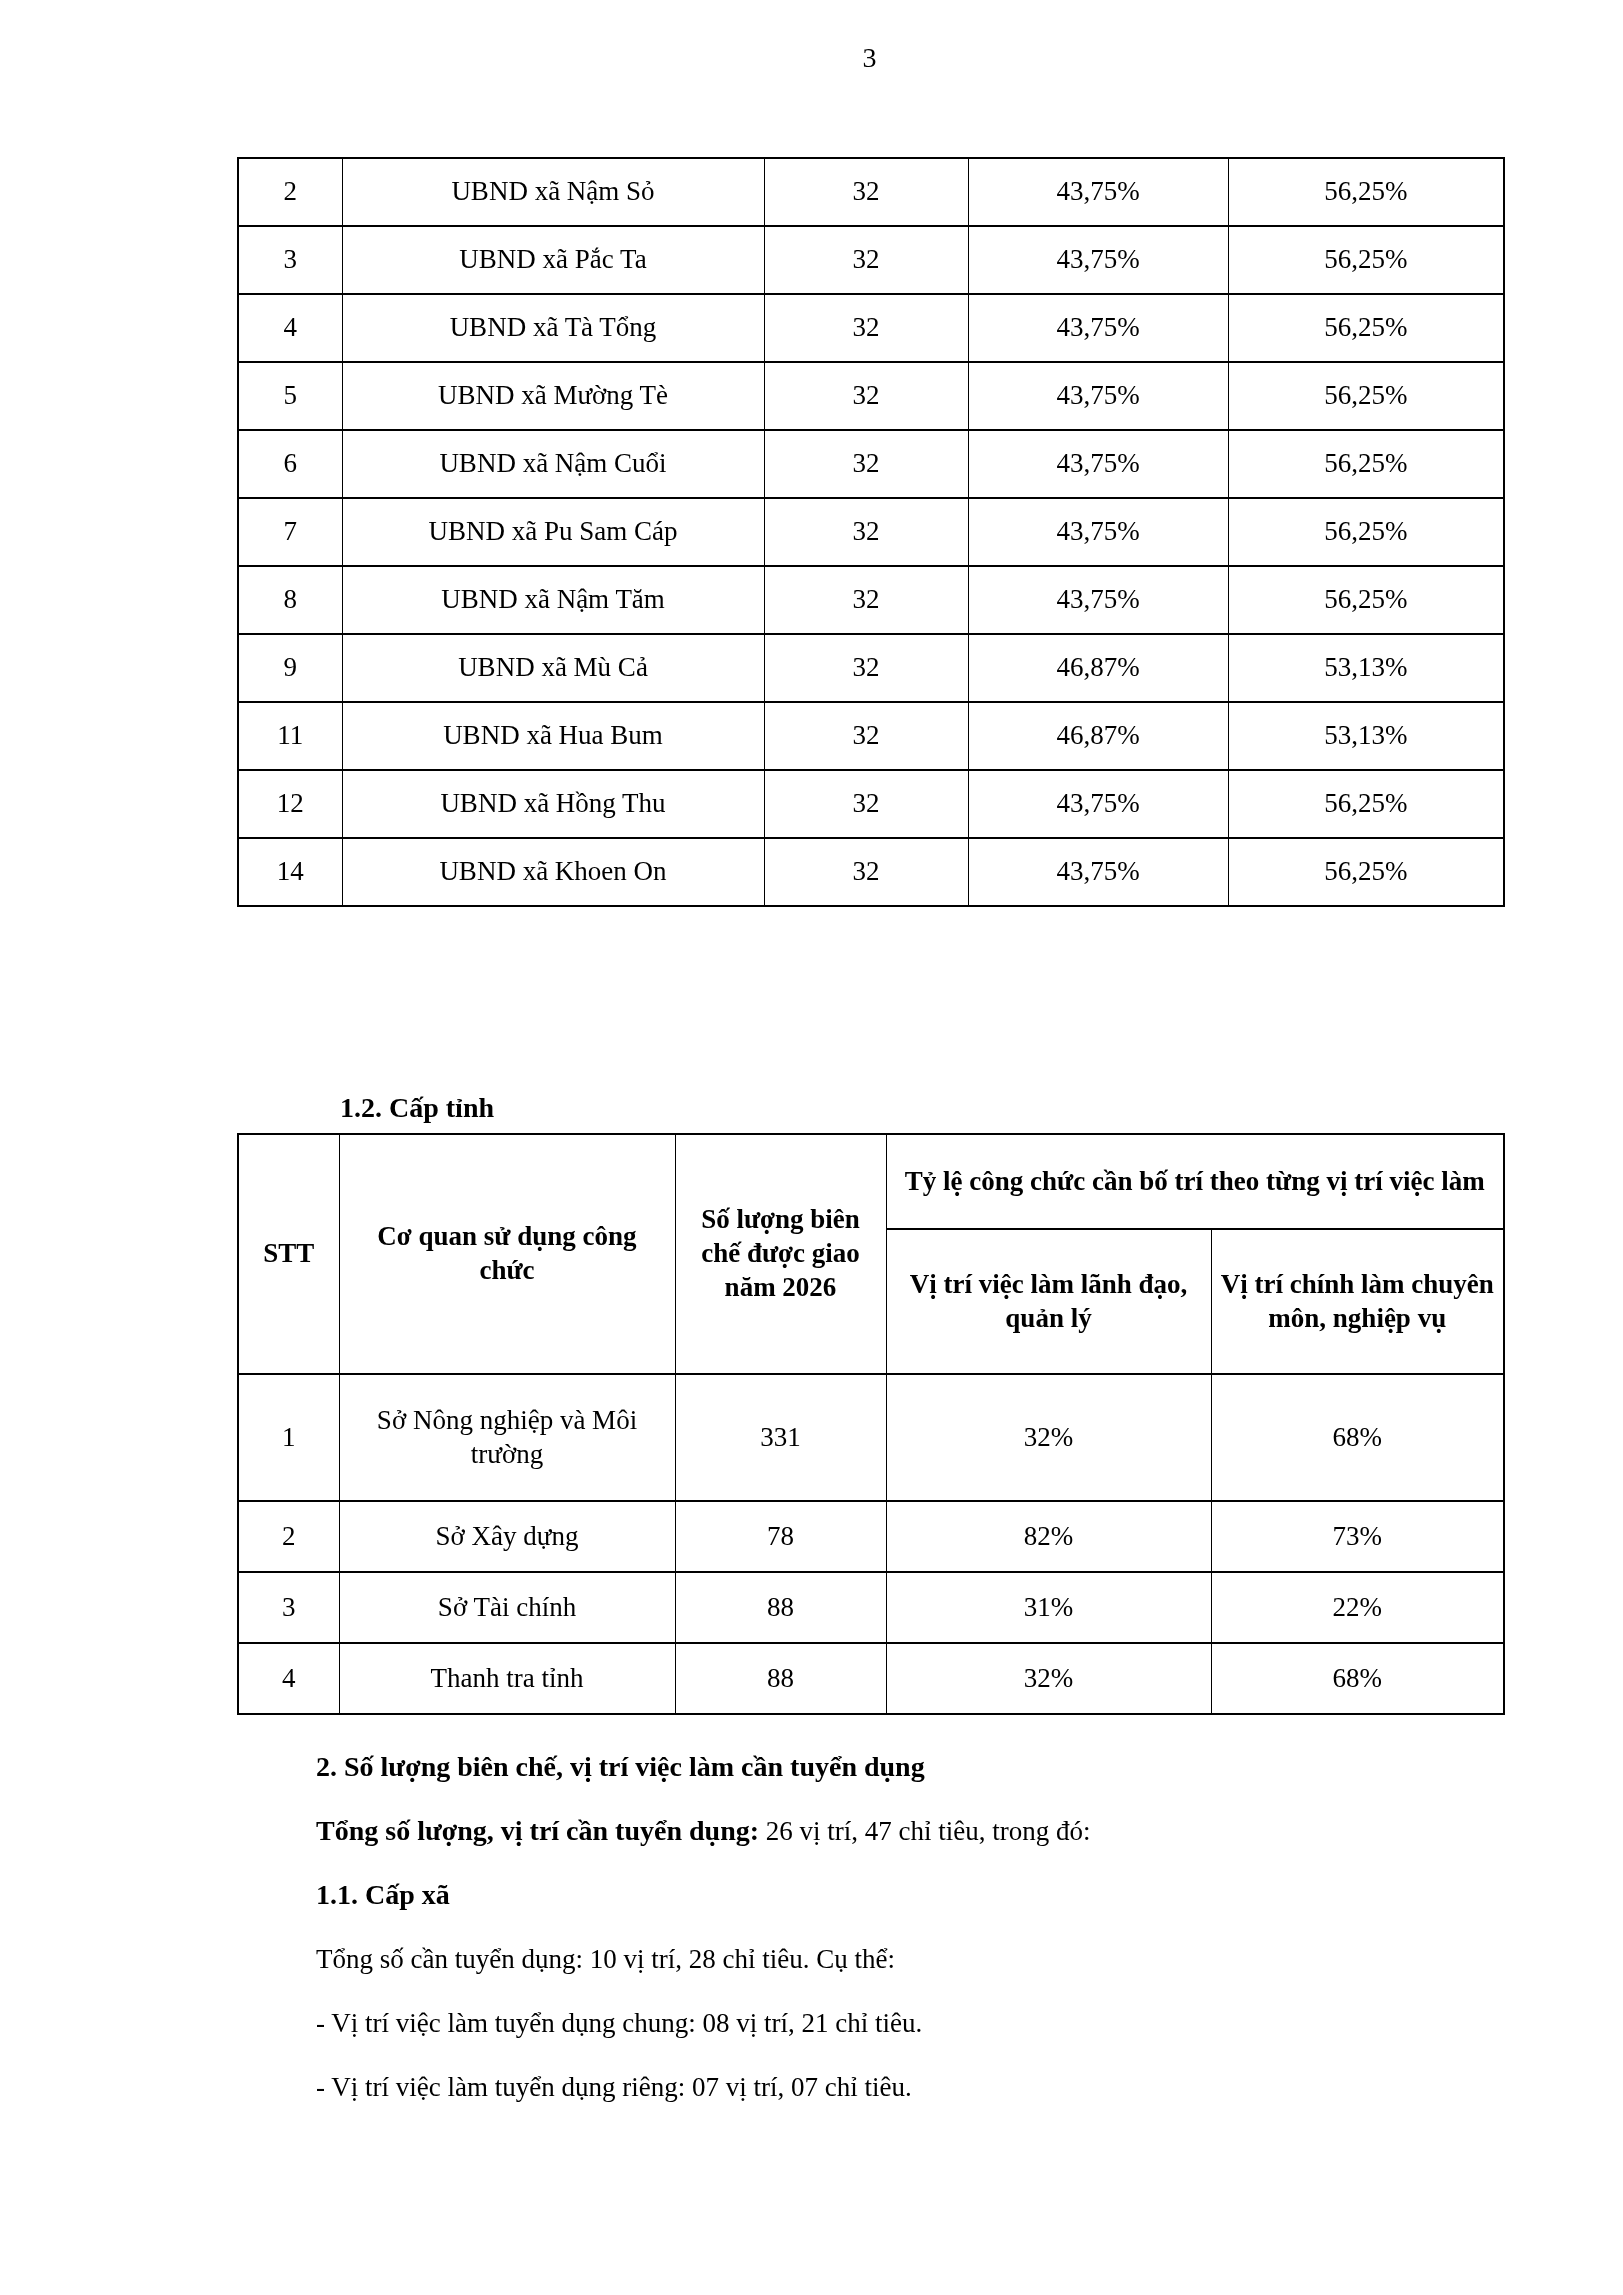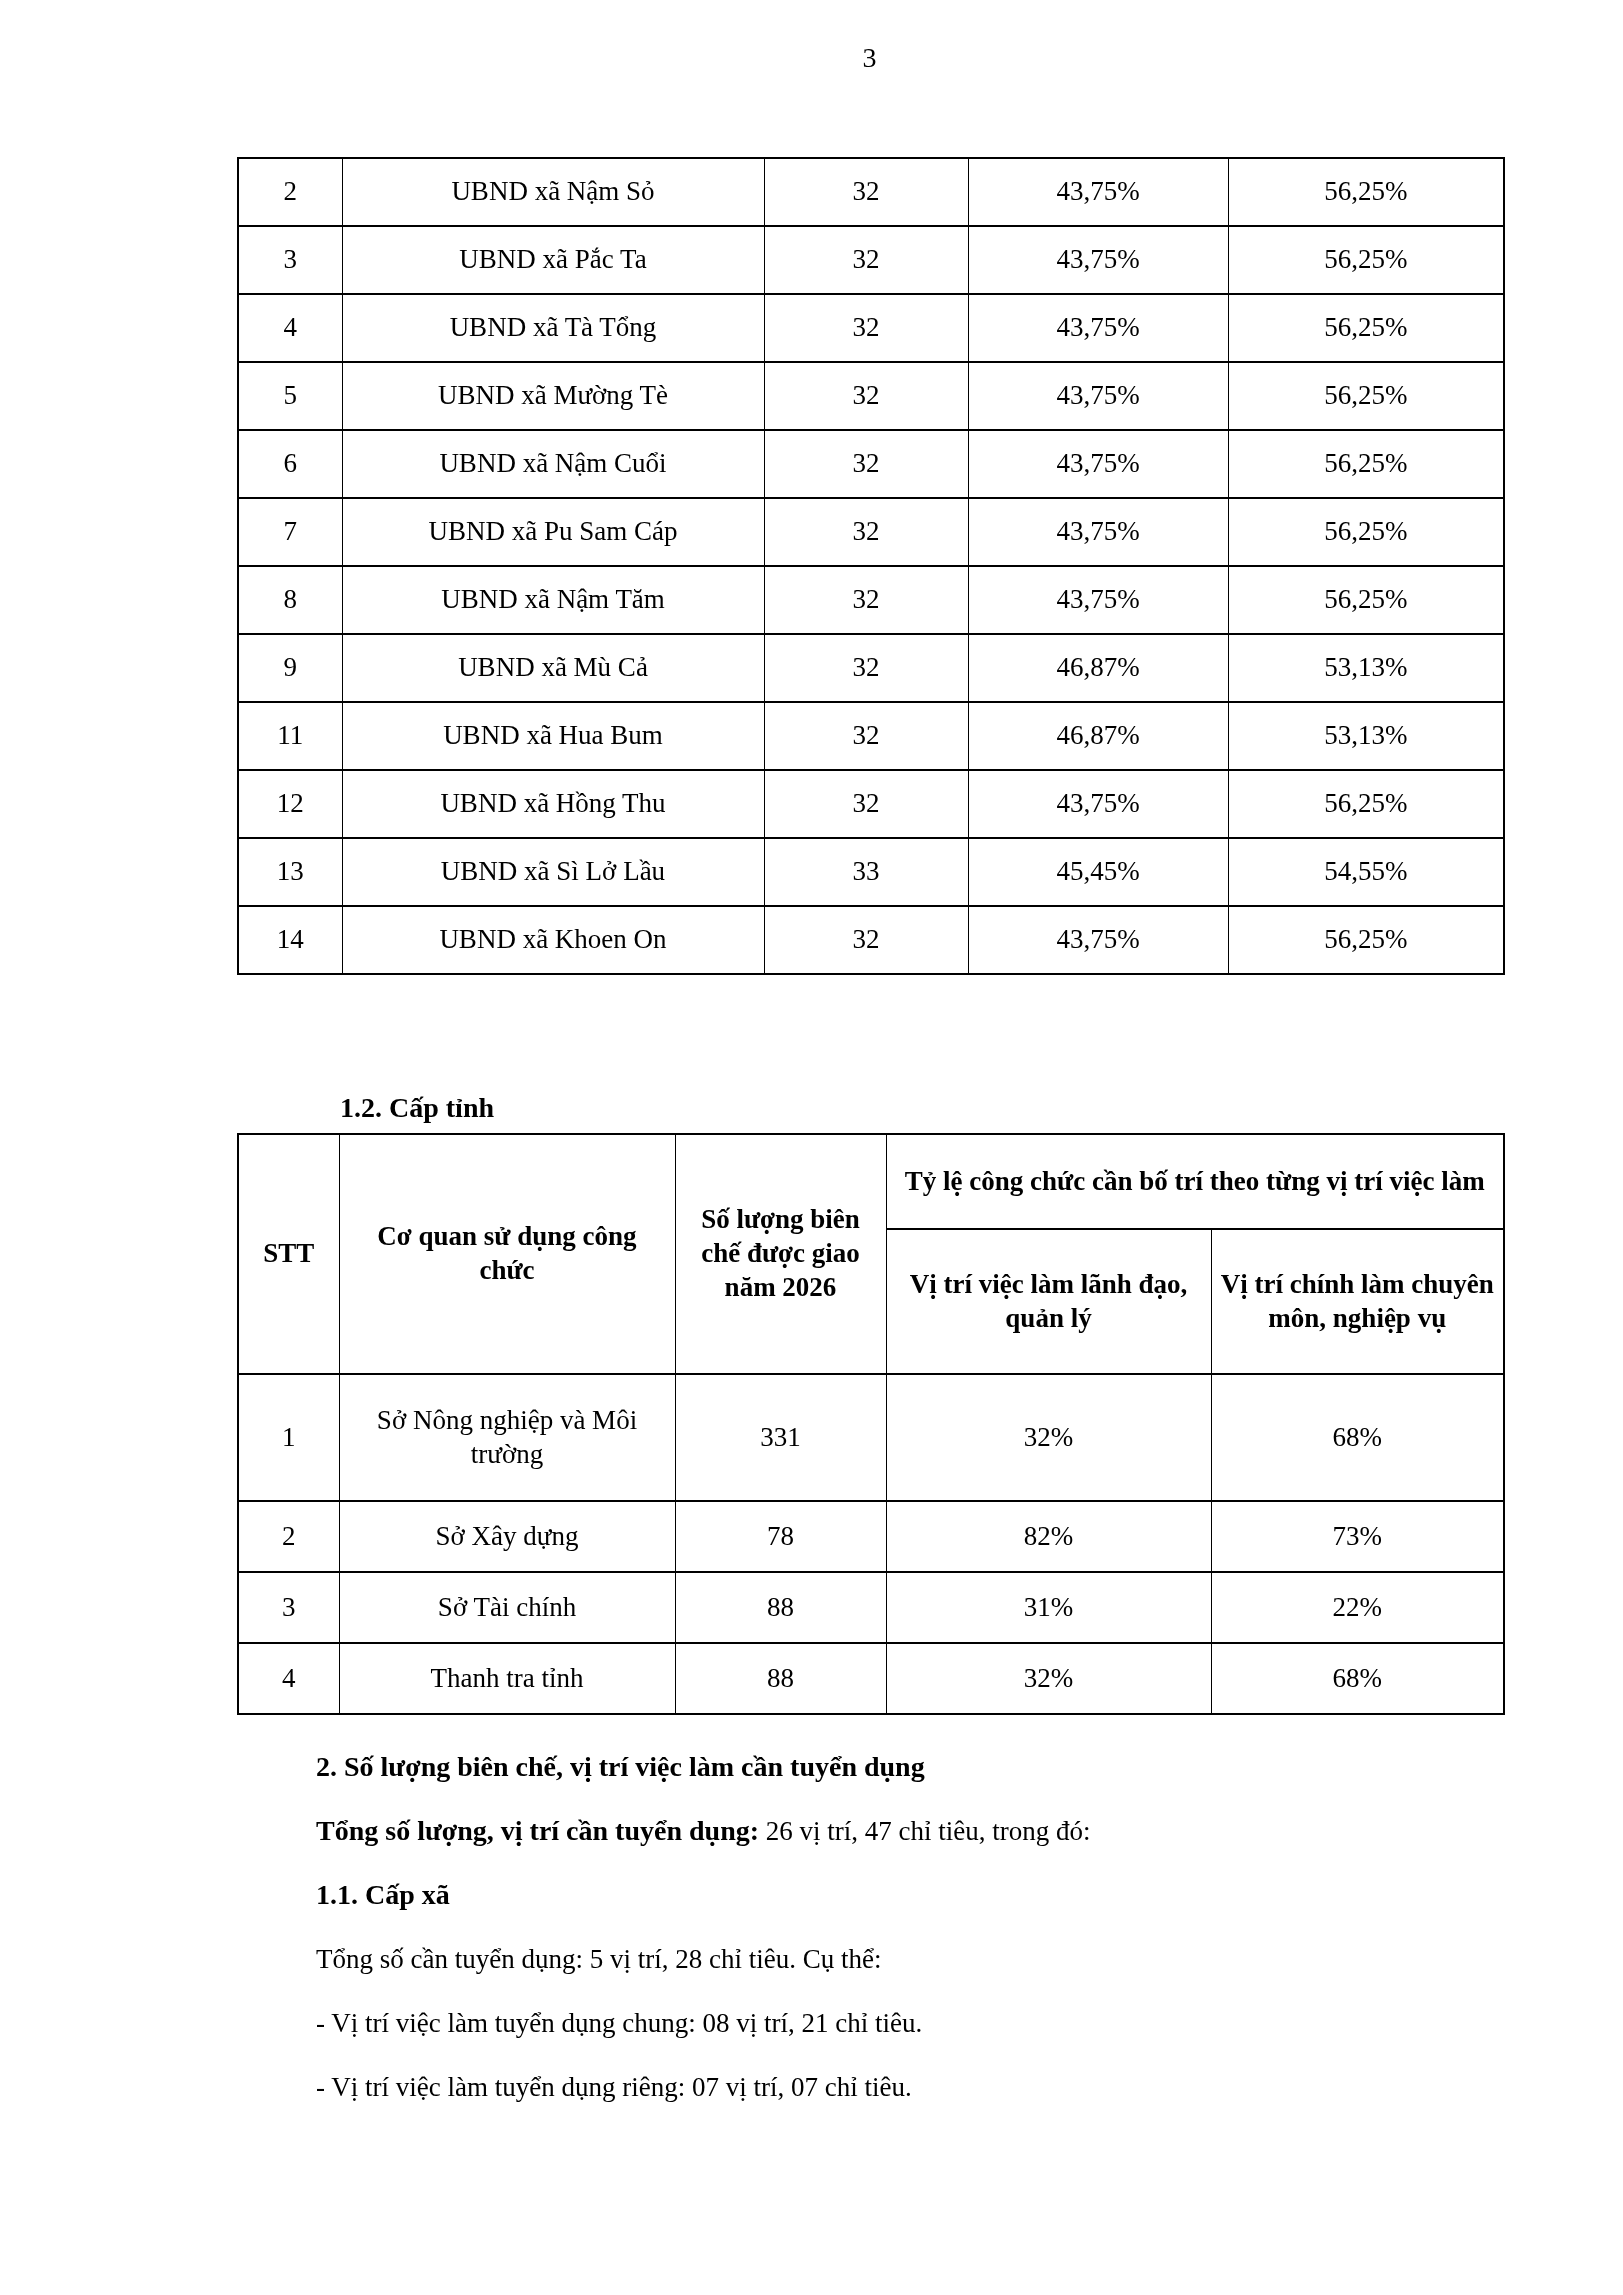--- a/index.html
+++ b/index.html
@@ -149,27 +149,20 @@
         <td>32</td>
         <td>46,87%</td>
         <td>53,13%</td>
       </tr>
       <tr>
         <td>12</td>
         <td>UBND xã Hồng Thu</td>
         <td>32</td>
         <td>43,75%</td>
         <td>56,25%</td>
-      </tr>
-      <tr>
-        <td>13</td>
-        <td>UBND xã Sì Lở Lầu</td>
-        <td>33</td>
-        <td>45,45%</td>
-        <td>54,55%</td>
       </tr>
       <tr>
         <td>14</td>
         <td>UBND xã Khoen On</td>
         <td>32</td>
         <td>43,75%</td>
         <td>56,25%</td>
       </tr>
     </tbody>
   </table>
@@ -223,19 +216,19 @@
         <td>32%</td>
         <td>68%</td>
       </tr>
     </tbody>
   </table>
 
   <div class="text-block">
     <div class="text-line bold">2. Số lượng biên chế, vị trí việc làm cần tuyển dụng</div>
     <div class="text-line"><span class="lead-bold">Tổng số lượng, vị trí cần tuyển dụng:</span><span> 26 vị trí, 47 chỉ tiêu, trong đó:</span></div>
     <div class="text-line bold">1.1. Cấp xã</div>
-    <div class="text-line">Tổng số cần tuyển dụng: 5 vị trí, 28 chỉ tiêu. Cụ thể:</div>
+    <div class="text-line">Tổng số cần tuyển dụng: 10 vị trí, 28 chỉ tiêu. Cụ thể:</div>
     <div class="text-line">- Vị trí việc làm tuyển dụng chung: 08 vị trí, 21 chỉ tiêu.</div>
     <div class="text-line">- Vị trí việc làm tuyển dụng riêng: 07 vị trí, 07 chỉ tiêu.</div>
   </div>
 
 </div>
 
 
 </body></html>

